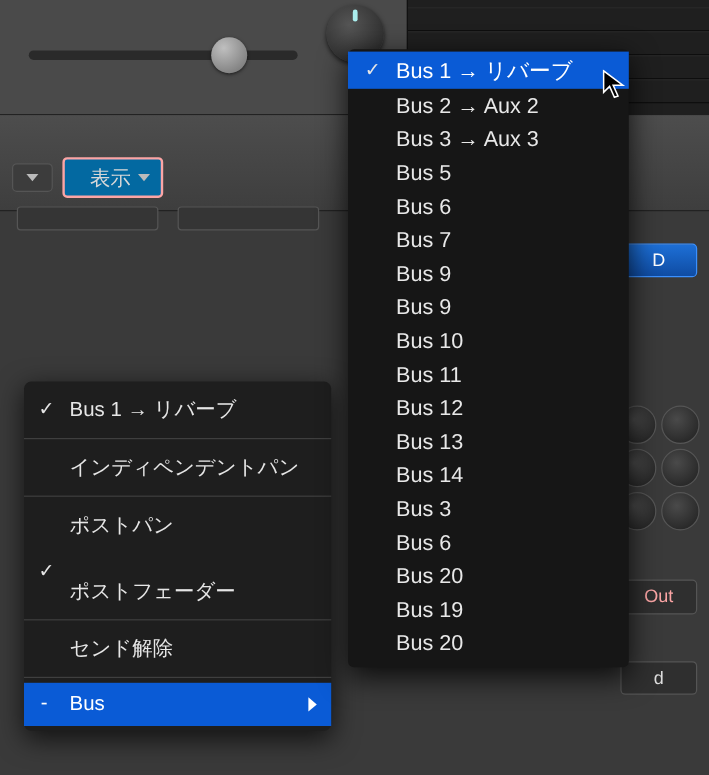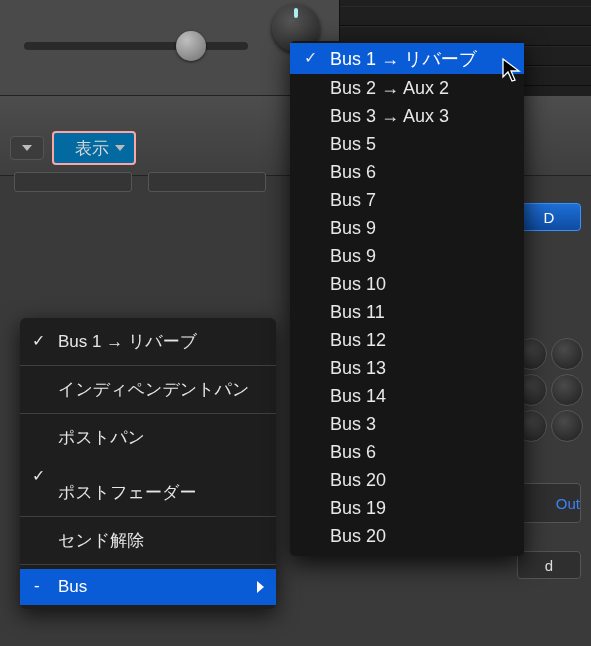--- a/index.html
+++ b/index.html
@@ -131,27 +131,27 @@
     border-radius:4px;
     color:#fff;
     font-size:15px;
     display:flex; align-items:center; justify-content:center;
   }
   .pill-out{
     position:absolute;
     top:483px;
     right:10px;
     width:64px;
-    height:40px;
+    height:29px;
     background:#2f2f2f;
     border:1px solid #555;
     border-radius:4px;
-    color:#3b82f6;
+    color:#fca5a5;
     font-size:15px;
-    display:flex; align-items:center; justify-content:flex-end;
+    display:flex; align-items:center; justify-content:center;
   }
   .pill-d2{
     position:absolute;
     top:551px;
     right:10px;
     width:64px;
     height:28px;
     background:#2f2f2f;
     border:1px solid #555;
     border-radius:4px;

